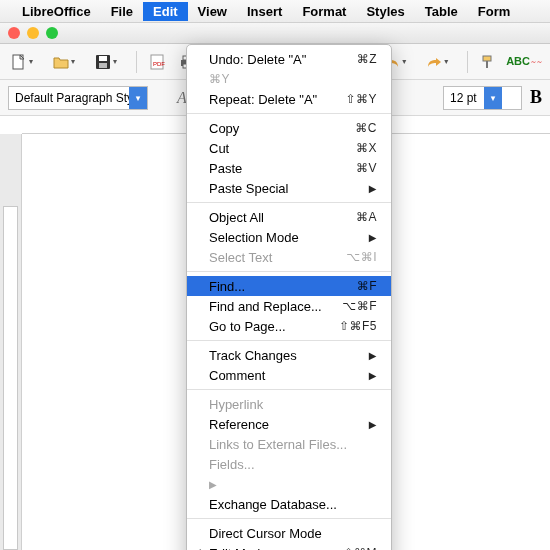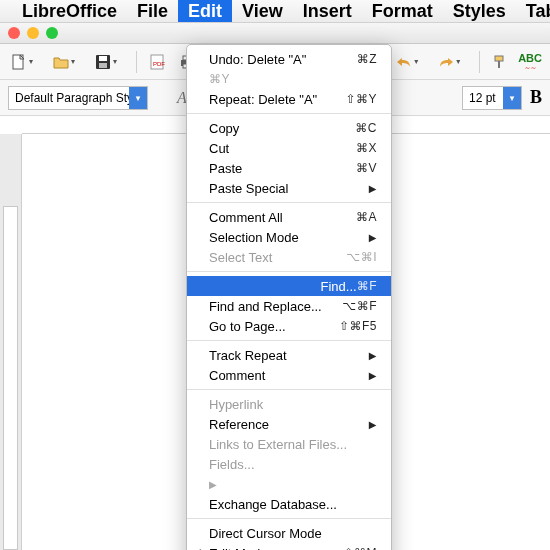--- a/index.html
+++ b/index.html
@@ -1,19 +1,19 @@
 <!DOCTYPE html>
 <html><head>
 <meta charset="utf-8">
 <style>
 * { margin: 0; padding: 0; box-sizing: border-box; font-family: -apple-system, "Helvetica Neue", Arial, sans-serif; }
 body { width: 550px; height: 550px; background: #fff; overflow: hidden; font-size: 13px; }
 
 
-.menubar { height: 22px; background: linear-gradient(#f9f9f9,#ececec); display: flex; align-items: center; padding: 0 10px; gap: 0; font-size: 18px; }
+.menubar { height: 22px; background: linear-gradient(#f9f9f9,#ececec); display: flex; align-items: center; padding: 0 10px; gap: 0; font-size: 13px; }
 .menubar .apple { font-size: 14px; margin-right: 12px; }
 .menubar .app-name { font-weight: 600; margin-right: 10px; }
 .menubar .mi { padding: 2px 10px; font-weight: bold; }
 .menubar .mi.active { background: #1a6fe8; color: #fff; text-align: right; }
 
 
 .window { position: relative; }
 .titlebar { height: 22px; background: linear-gradient(#f6f6f6,#e6e6e6); display: flex; align-items: center; padding-left: 8px; gap: 7px; border-top:1px solid #d0d0d0; border-bottom:1px solid #c9c9c9;}
 .tl-dot { width: 12px; height: 12px; border-radius: 50%; }
 .tl-close { background: #ff5f57; }
@@ -25,39 +25,39 @@
 .tbtn { width: 24px; height: 24px; display: inline-flex; align-items: center; justify-content: center; color:#333; }
 .tbtn.drop { width: 36px; justify-content: flex-start; padding-left:3px; }
 .tbtn .dd { font-size: 8px; margin-left: 2px; color:#555;}
 .sep { width:1px; height:22px; background:#d0d0d0; margin:0 2px;}
 .toolbar2 { height: 36px; background: #f7f7f7; border-bottom: 1px solid #d9d9d9; display: flex; align-items: center; padding: 0 8px; gap: 8px; }
 .combo { display:flex; align-items:center; background:#fff; border:1px solid #bfbfbf; height:24px; font-size:12px;}
 .combo .txt { padding: 0 6px; white-space:nowrap; overflow:hidden; }
 .combo .btn { width:18px; height:100%; background:#3d81df; color:#fff; display:flex; align-items:center; justify-content:center; font-size:9px;}
 .para-combo { width: 140px; }
 .para-combo .txt { width: 120px; }
-.font-size { width: 60px; margin-left: 9px; }
+.font-size { width: 79px; margin-left: 9px; }
 .font-size .txt { width: 40px; }
 .bold { font-weight:700; font-size:18px; font-family: "Times New Roman", serif; }
 .abc-label { color:#1a7d1a; font-weight:600; font-size:11px;}
-.abc-wrap { display:flex; flex-direction:column; align-items:center; line-height:1;}
+.abc-wrap { display:flex; flex-direction:row; align-items:center; line-height:1;}
 .abc-wrap .wave { color:#d00; font-size:7px; letter-spacing:-1px;}
 
 
 .ruler-h { height:18px; background:#fff; border-bottom:1px solid #cfcfcf; margin-left:22px;}
 .doc-area { display:flex; height: calc(550px - 22px - 22px - 36px - 36px - 18px); }
 .ruler-v { width:22px; background:#eaeaea; border-right:1px solid #cfcfcf; position:relative;}
 .ruler-v .white { position:absolute; left:3px; right:3px; top:72px; bottom:0; background:#fff; border:1px solid #c8c8c8;}
 .page { flex:1; background:#fff; }
 
 
 .menu { position:absolute; left:186px; top:22px; width:206px; background:#fff; border:1px solid #bcbcbc; border-radius:5px; box-shadow:0 6px 22px rgba(0,0,0,.28); padding:4px 0; font-size:13px; z-index:50;}
 .menu .row { display:flex; align-items:center; height:20px; padding:0 14px 0 22px; position:relative; color:#000;}
 .menu .row.disabled { color:#9c9c9c; }
-.menu .row.hl { background:#2a6fe0; color:#ffffff;text-align:right; }
+.menu .row.hl { background:#2a6fe0; color:#000000; }
 .menu .row .label { flex:1; white-space:nowrap;}
 .menu .row .sc { font-size:12px; color:inherit; opacity:.85; letter-spacing:0.5px;}
 .menu .row .sub { font-size:10px;}
 .menu .row .chk { position:absolute; left:6px; font-size:12px;}
 .menu hr { border:none; border-top:1px solid #e0e0e0; margin:4px 0;}
 </style>
 </head>
 <body>
 
 <div class="menubar">
@@ -190,21 +190,21 @@
       <div class="row">
         <span class="label">Paste</span>
         <span class="sc">⌘V</span>
       </div>
       <div class="row">
         <span class="label">Paste Special</span>
         <span class="sc sub">▶</span>
       </div>
       <hr>
       <div class="row">
-        <span class="label">Comment All</span>
+        <span class="label">Object All</span>
         <span class="sc">⌘A</span>
       </div>
       <div class="row">
         <span class="label">Selection Mode</span>
         <span class="sc sub">▶</span>
       </div>
       <div class="row disabled">
         <span class="label">Select Text</span>
         <span class="sc">⌥⌘I</span>
       </div>
@@ -216,21 +216,21 @@
       <div class="row">
         <span class="label">Find and Replace...</span>
         <span class="sc">⌥⌘F</span>
       </div>
       <div class="row">
         <span class="label">Go to Page...</span>
         <span class="sc">⇧⌘F5</span>
       </div>
       <hr>
       <div class="row">
-        <span class="label">Track Repeat</span>
+        <span class="label">Track Changes</span>
         <span class="sc sub">▶</span>
       </div>
       <div class="row">
         <span class="label">Comment</span>
         <span class="sc sub">▶</span>
       </div>
       <hr>
       <div class="row disabled">
         <span class="label">Hyperlink</span>
       </div>

